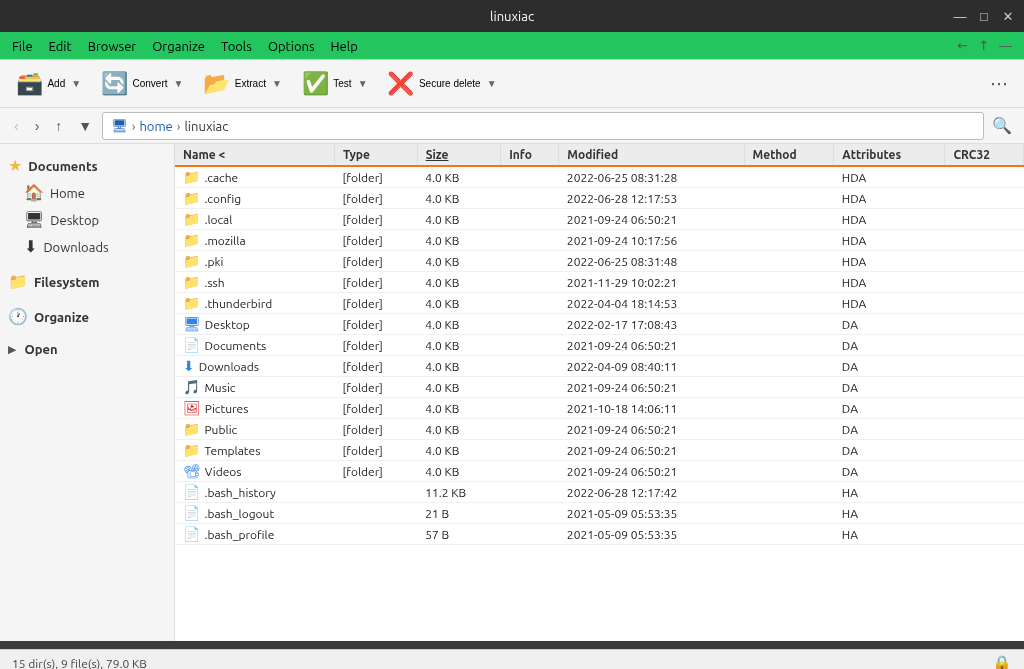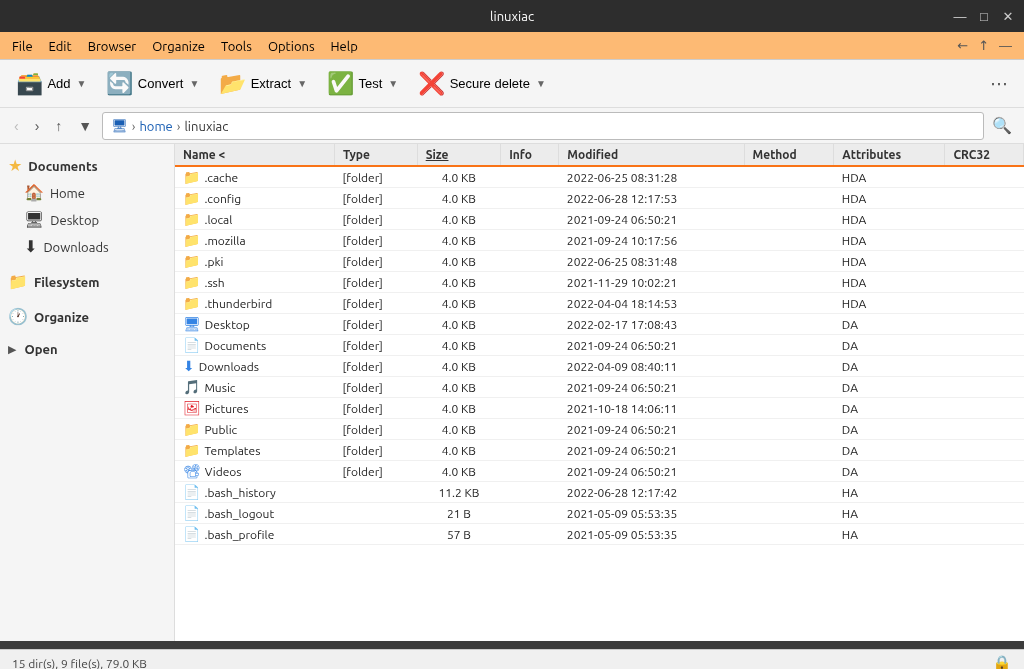--- a/index.html
+++ b/index.html
@@ -29,21 +29,21 @@
       background: none;
       border: none;
       color: #ccc;
       cursor: pointer;
       font-size: 13px;
       display: flex; align-items: center; justify-content: center;
     }
 
     
     .menubar {
-      background: #fdba74;
+      background: #22c55e;
       height: 28px;
       display: flex;
       align-items: center;
       padding: 0 4px;
       border-bottom: 1px solid #ccc;
     }
     .menubar-item {
       padding: 3px 8px;
       cursor: pointer;
       border-radius: 3px;
@@ -69,21 +69,21 @@
       gap: 4px;
       padding: 4px 8px;
       border-radius: 4px;
       cursor: pointer;
       font-size: 13px;
       background: none;
       border: none;
       height: 36px;
     }
     .toolbar-icon { font-size: 22px; }
-    .toolbar-label { font-size: 13px; }
+    .toolbar-label { font-size: 10px; }
     .toolbar-dropdown { font-size: 10px; color: #666; margin-left: 2px; }
     .toolbar-more { margin-left: auto; font-size: 18px; color: #555; cursor: pointer; padding: 4px 8px; }
 
     
     .addressbar {
       background: #f5f5f5;
       height: 36px;
       display: flex;
       align-items: center;
       padding: 0 8px;
@@ -177,21 +177,21 @@
     .th-size { text-align: right; text-decoration: underline; }
     .filelist-table td {
       padding: 2px 8px;
       font-size: 12px;
       border-bottom: 1px solid #f0f0f0;
       white-space: nowrap;
       color: #222;
     }
     .file-icon { font-size: 14px; margin-right: 4px; }
     .td-name { display: flex; align-items: center; }
-    .td-size { text-align: center; }
+    .td-size { text-align: left; }
     .td-method { text-align: center; }
     .td-attr { }
 
     
     .statusbar {
       background: #f0f0f0;
       height: 28px;
       border-top: 1px solid #ccc;
       display: flex;
       align-items: center;

